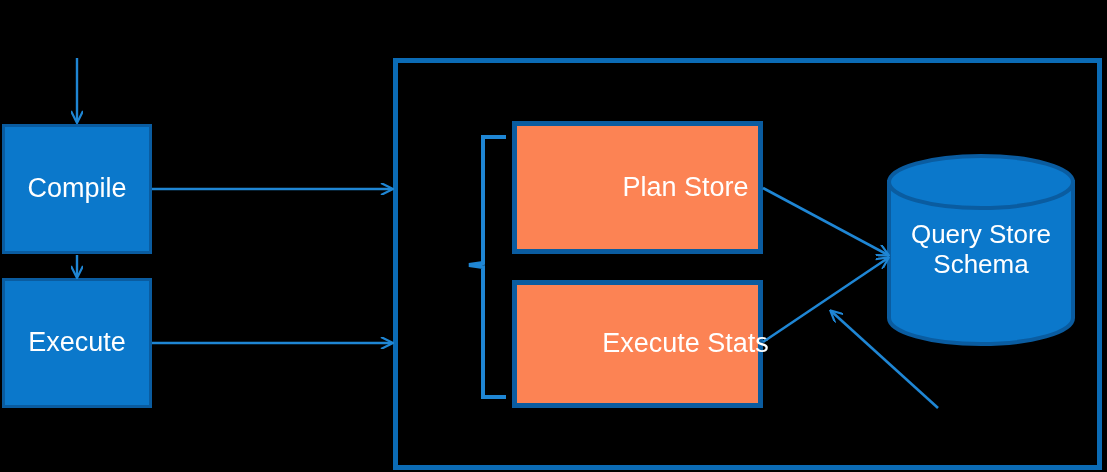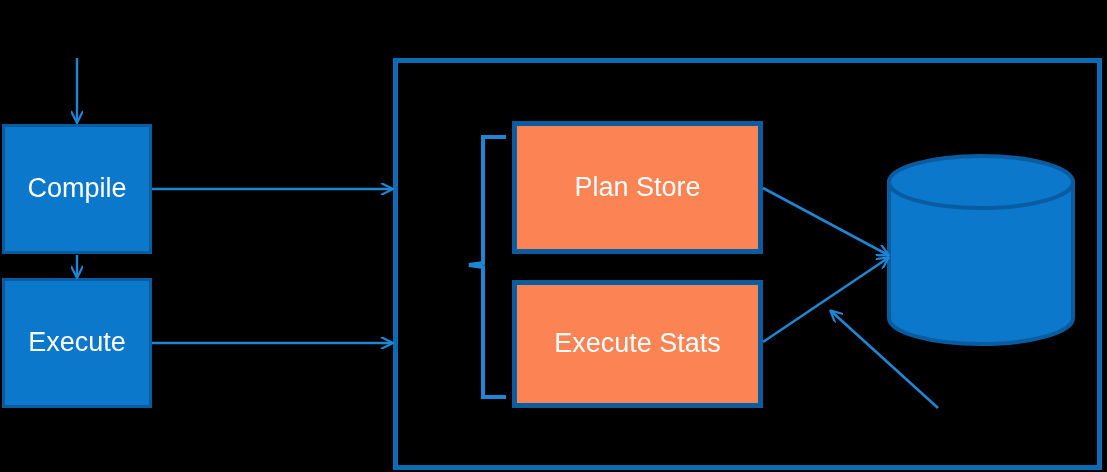--- a/index.html
+++ b/index.html
@@ -45,21 +45,21 @@
     box-sizing: border-box;
   }
   .container-rect {
     position: absolute;
     border: 5px solid #0b6bb5;
     box-sizing: border-box;
     background: transparent;
   }
   .txt-compile   { font-size: 27px; }
   .txt-execute   { font-size: 27px; }
-  .txt-store     { font-size: 27px; }
+  .txt-store     { font-size: 27px; margin-left: 48px; }
   .txt-cylinder  { font-size: 26px; }
 </style>
 </head>
 <body>
 
 <div id="canvas">
 
   <div class="container-rect" style="left:393px; top:58px; width:709px; height:412px;"></div>
 
   <div class="box-blue" style="left:2px; top:124px; width:150px; height:130px;"></div>
@@ -98,14 +98,18 @@
 
     <line x1="152" y1="343" x2="392" y2="343" stroke="#1f86d4" stroke-width="2.6" marker-end="url(#ahOpen)"></line>
 
     <line x1="763" y1="188" x2="888" y2="255" stroke="#1f86d4" stroke-width="2.6" marker-end="url(#ahOpen)"></line>
 
     <line x1="763" y1="342" x2="888" y2="258" stroke="#1f86d4" stroke-width="2.6" marker-end="url(#ahOpen)"></line>
 
     <line x1="938" y1="408" x2="831" y2="311" stroke="#1f86d4" stroke-width="2.6" marker-end="url(#ahOpen)"></line>
   </svg>
 
+  <div class="node-label txt-cylinder" style="left:889px; top:195px; width:184px; height:110px; flex-direction:column;">
+    <span>Query Store</span>
+    <span>Schema</span>
+  </div>
 
 </div>
 
 </body></html>

